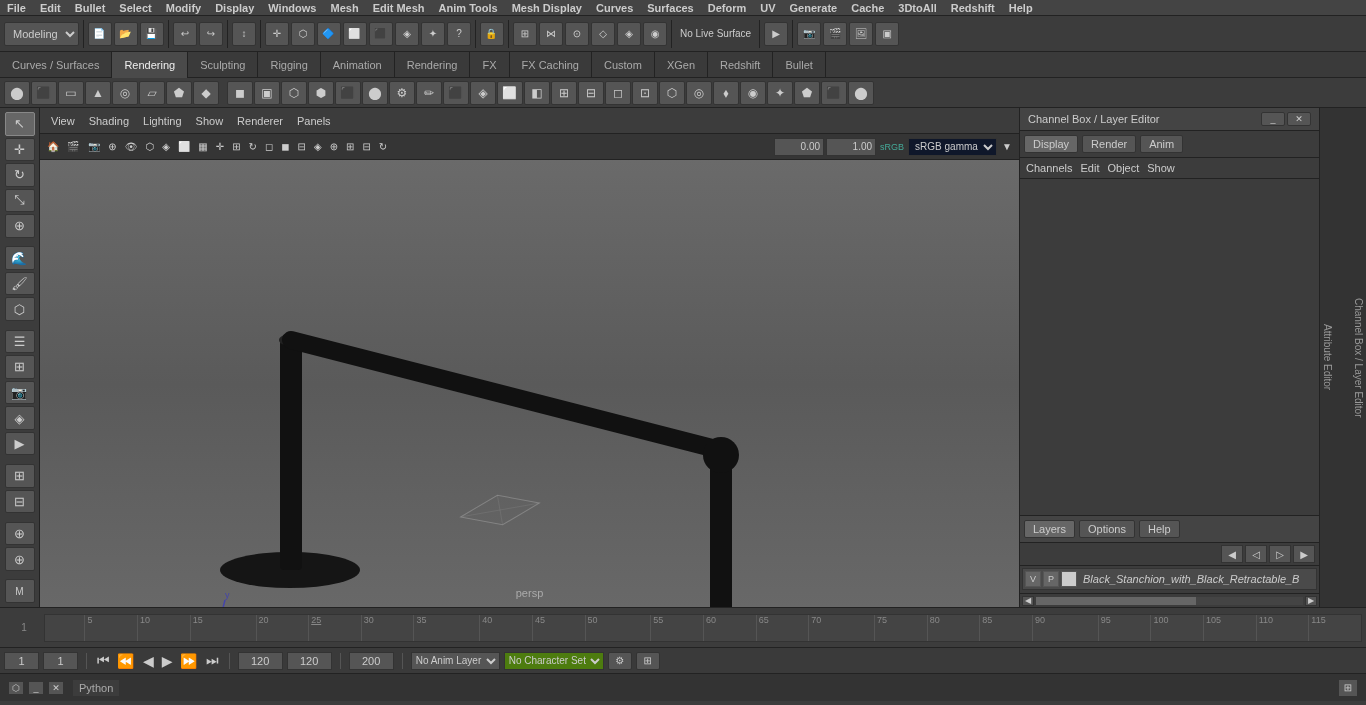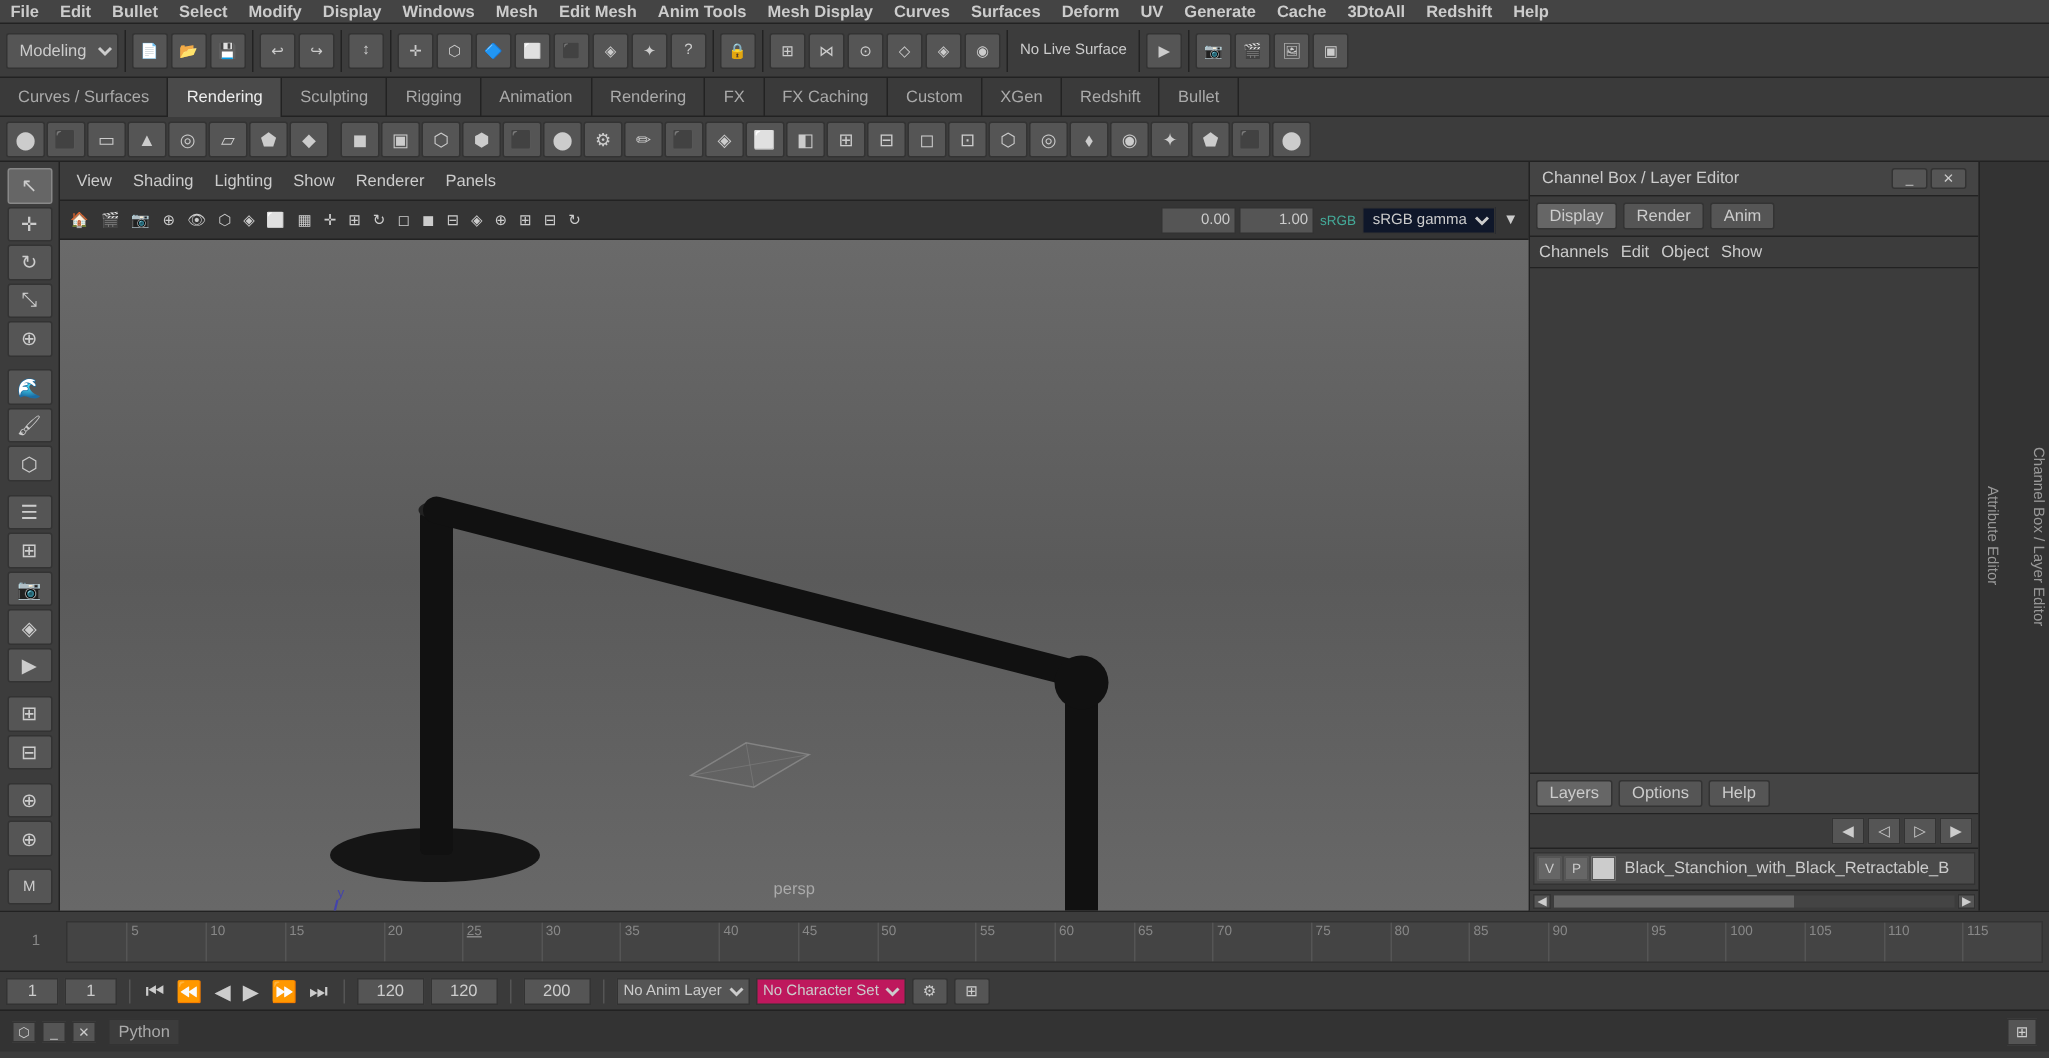--- a/index.html
+++ b/index.html
@@ -58,21 +58,21 @@
     #layer-section { border-top: 1px solid #222; }
     #layer-header { display: flex; align-items: center; padding: 4px; background: #444; border-bottom: 1px solid #222; gap: 4px; }
     .layer-tab { padding: 2px 8px; background: #555; border: 1px solid #333; color: #ccc; font-size: 11px; cursor: pointer; border-radius: 2px; }
     .layer-tab.active { background: #666; }
     #layer-toolbar { display: flex; align-items: center; padding: 2px 4px; gap: 2px; background: #3c3c3c; border-bottom: 1px solid #222; justify-content: flex-end; }
     .layer-btn { width: 22px; height: 18px; background: #555; border: 1px solid #333; color: #ccc; font-size: 10px; cursor: pointer; display: flex; align-items: center; justify-content: center; }
     #layer-list { padding: 2px; }
     .layer-row { display: flex; align-items: center; background: #4a4a4a; border: 1px solid #333; margin-bottom: 1px; padding: 2px; gap: 2px; }
     .layer-v { width: 16px; height: 16px; background: #666; border: 1px solid #555; display: flex; align-items: center; justify-content: center; font-size: 9px; cursor: pointer; }
     .layer-p { width: 16px; height: 16px; background: #666; border: 1px solid #555; display: flex; align-items: center; justify-content: center; font-size: 9px; cursor: pointer; }
-    .layer-name { flex: 1; color: #ccc; font-size: 11px; padding: 0 4px; white-space: nowrap; overflow: hidden; text-overflow: ellipsis; }
+    .layer-name { flex: 1; color: #ccc; font-size: 11px; padding: 0 4px; white-space: nowrap; overflow: hidden; text-overflow: ellipsis; font-style: italic; }
 
     
     #side-label { writing-mode: vertical-rl; text-orientation: mixed; background: #333; color: #aaa; font-size: 10px; padding: 4px 2px; border-left: 1px solid #222; cursor: pointer; display: flex; flex-direction: column; gap: 20px; align-items: center; justify-content: space-around; }
     .side-label-text { font-size: 10px; color: #999; white-space: nowrap; }
 
     
     #timeline { height: 40px; background: #3c3c3c; border-top: 1px solid #222; display: flex; align-items: center; padding: 0 4px; }
     #timeline-ruler { flex: 1; height: 28px; background: #444; border: 1px solid #333; position: relative; overflow: hidden; }
     .ruler-tick { position: absolute; top: 0; height: 100%; border-left: 1px solid #555; font-size: 9px; color: #888; padding-left: 2px; }
 
@@ -429,21 +429,21 @@
   <span class="playback-btn" title="Go to End">⏭</span>
   <div class="bc-sep"></div>
   <input class="bc-field" value="120" style="width: 45px;">
   <input class="bc-field" value="120" style="width: 45px;">
   <div class="bc-sep"></div>
   <input class="bc-field" value="200" style="width: 45px;">
   <div class="bc-sep"></div>
   <select style="background:#555;border:1px solid #333;color:#ccc;font-size:10px;height:18px;">
     <option>No Anim Layer</option>
   </select>
-  <select style="background:#be185d;border:1px solid #333;color:#ccc;font-size:10px;height:18px;">
+  <select style="background:#4d7c0f;border:1px solid #333;color:#ccc;font-size:10px;height:18px;">
     <option>No Character Set</option>
   </select>
   <div class="tb-btn" style="width:20px;height:18px;font-size:10px;">⚙</div>
   <div class="tb-btn" style="width:20px;height:18px;font-size:10px;">⊞</div>
 </div>
 
 <div id="status-bar">
   <div style="display:flex;align-items:center;gap:4px;">
     <div style="width:16px;height:14px;background:#555;border:1px solid #333;display:flex;align-items:center;justify-content:center;font-size:9px;cursor:pointer;">⬡</div>
     <div style="width:16px;height:14px;background:#555;border:1px solid #333;display:flex;align-items:center;justify-content:center;font-size:9px;cursor:pointer;">_</div>

